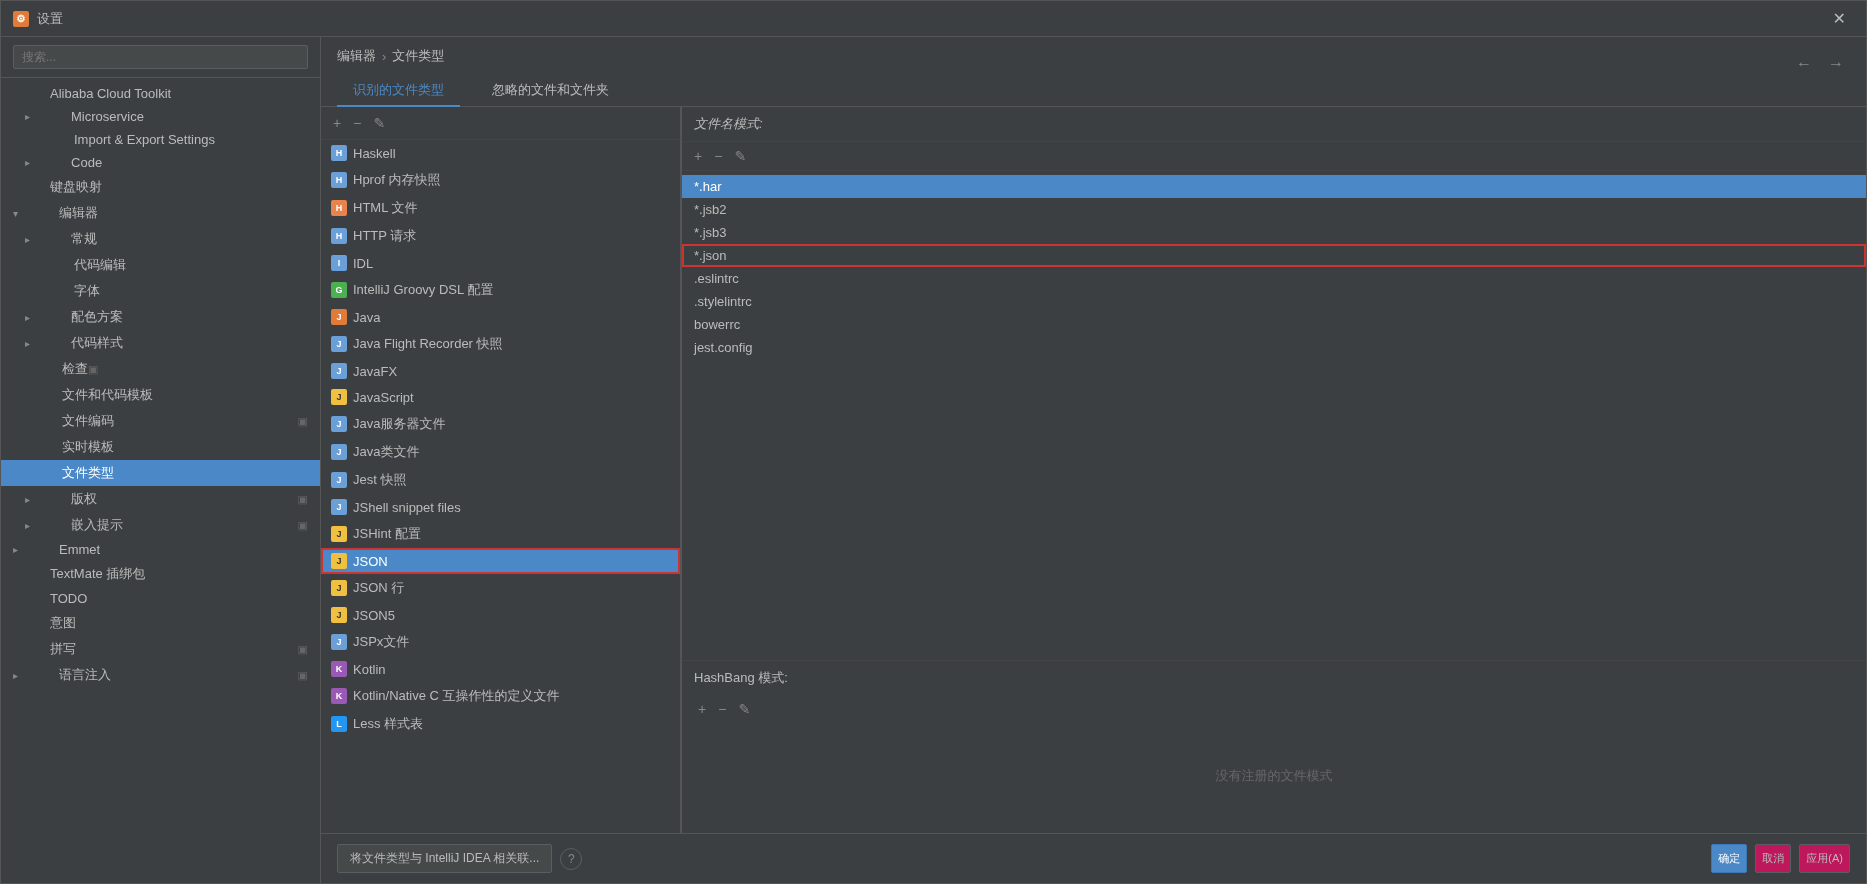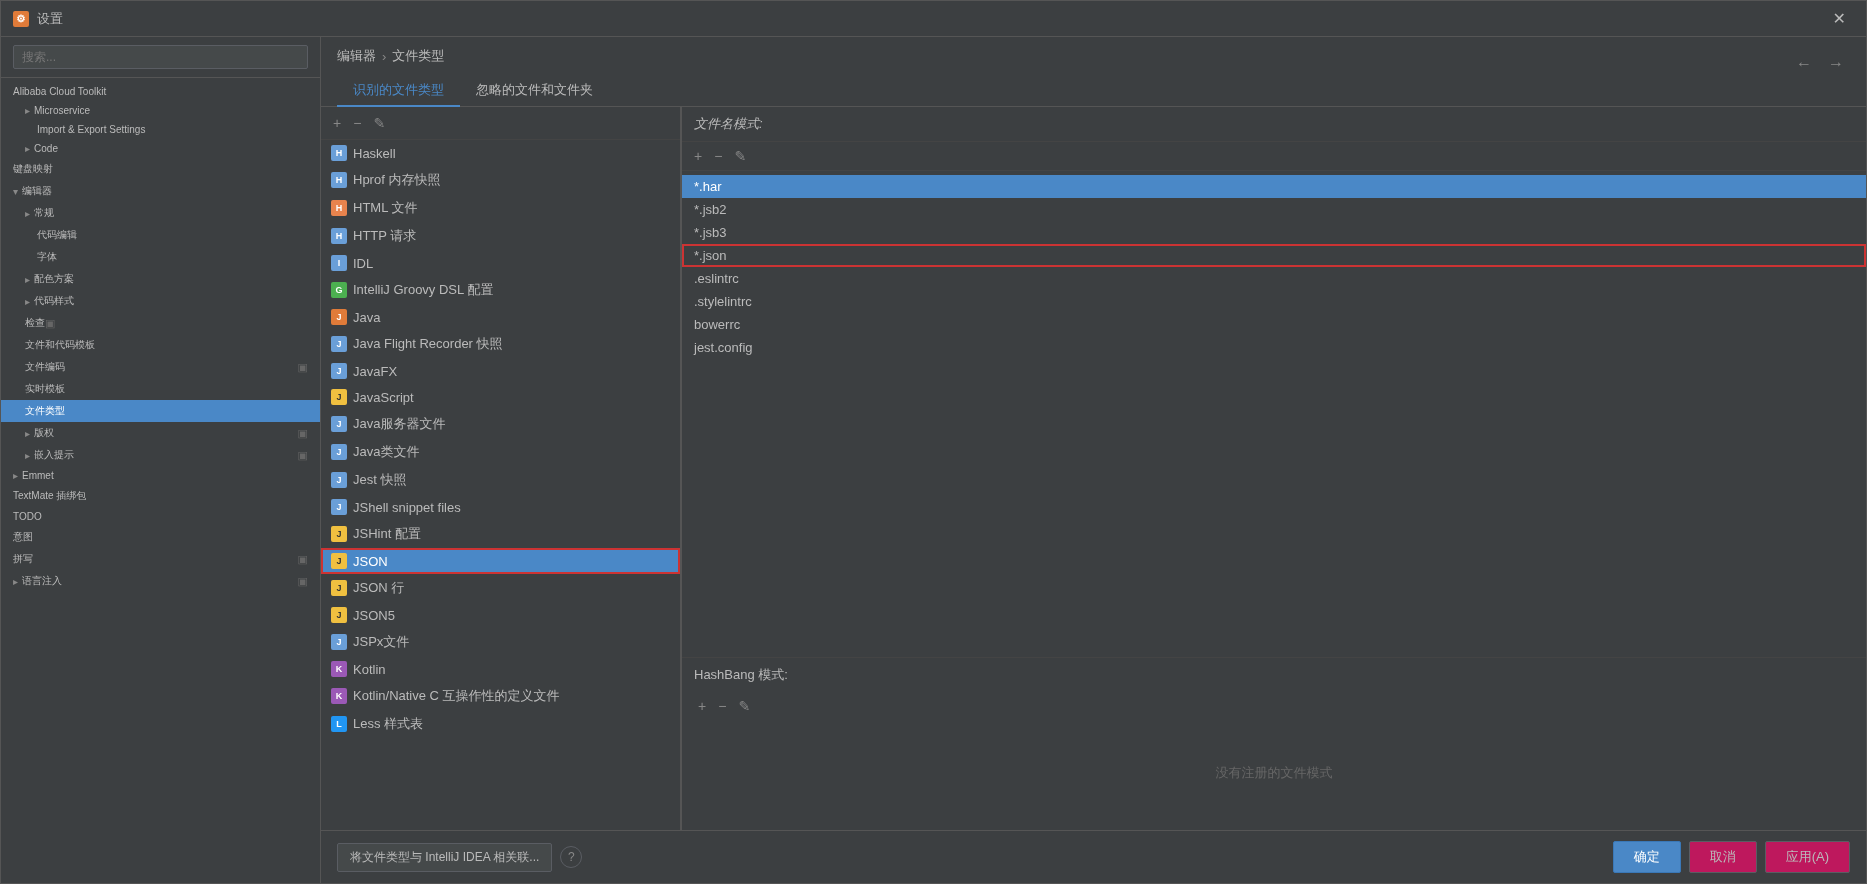--- a/index.html
+++ b/index.html
@@ -97,21 +97,21 @@
     .sidebar-item.indent1 { padding-left: 24px; }
     .sidebar-item.indent2 { padding-left: 36px; }
     .arrow {
       display: inline-block;
       margin-right: 4px;
       font-size: 10px;
       color: #888;
     }
     .arrow.down::before { content: '▾'; }
     .arrow.right::before { content: '▸'; }
-    .sidebar-label { font-size: 10px; }
+    .sidebar-label { font-size: 13px; margin-left: 37px; }
     
     .main-area {
       flex: 1;
       display: flex;
       flex-direction: column;
       overflow: hidden;
     }
     .main-header {
       padding: 10px 16px 0;
       border-bottom: 1px solid #555;
@@ -120,21 +120,21 @@
     .breadcrumb {
       display: flex;
       align-items: center;
       font-size: 13px;
       color: #bbbbbb;
       margin-bottom: 10px;
     }
     .breadcrumb-sep { margin: 0 6px; color: #888; }
     .tabs {
       display: flex;
-      gap: 0;
+      gap: 16px;
     }
     .tab {
       padding: 6px 16px;
       cursor: pointer;
       font-size: 13px;
       color: #bbbbbb;
       border-bottom: 2px solid transparent;
       margin-bottom: -1px;
     }
     .tab.active {
@@ -289,22 +289,22 @@
       color: #888;
       width: 22px; height: 22px;
       border-radius: 50%;
       display: flex;align-items:center;justify-content:center;
       font-size: 12px;
       cursor: pointer;
       margin-left: 8px;
     }
     .spacer { flex: 1; }
     .action-btn {
-      padding: 6px 20px;
-      font-size: 13px;
+      padding: 6px 6px;
+      font-size: 11px;
       cursor: pointer;
       border-radius: 2px;
       margin-left: 8px;
     }
     .btn-primary {
       background: #4a88c7;
       border: 1px solid #3a78b7;
       color: white;
     }
     .btn-secondary {

